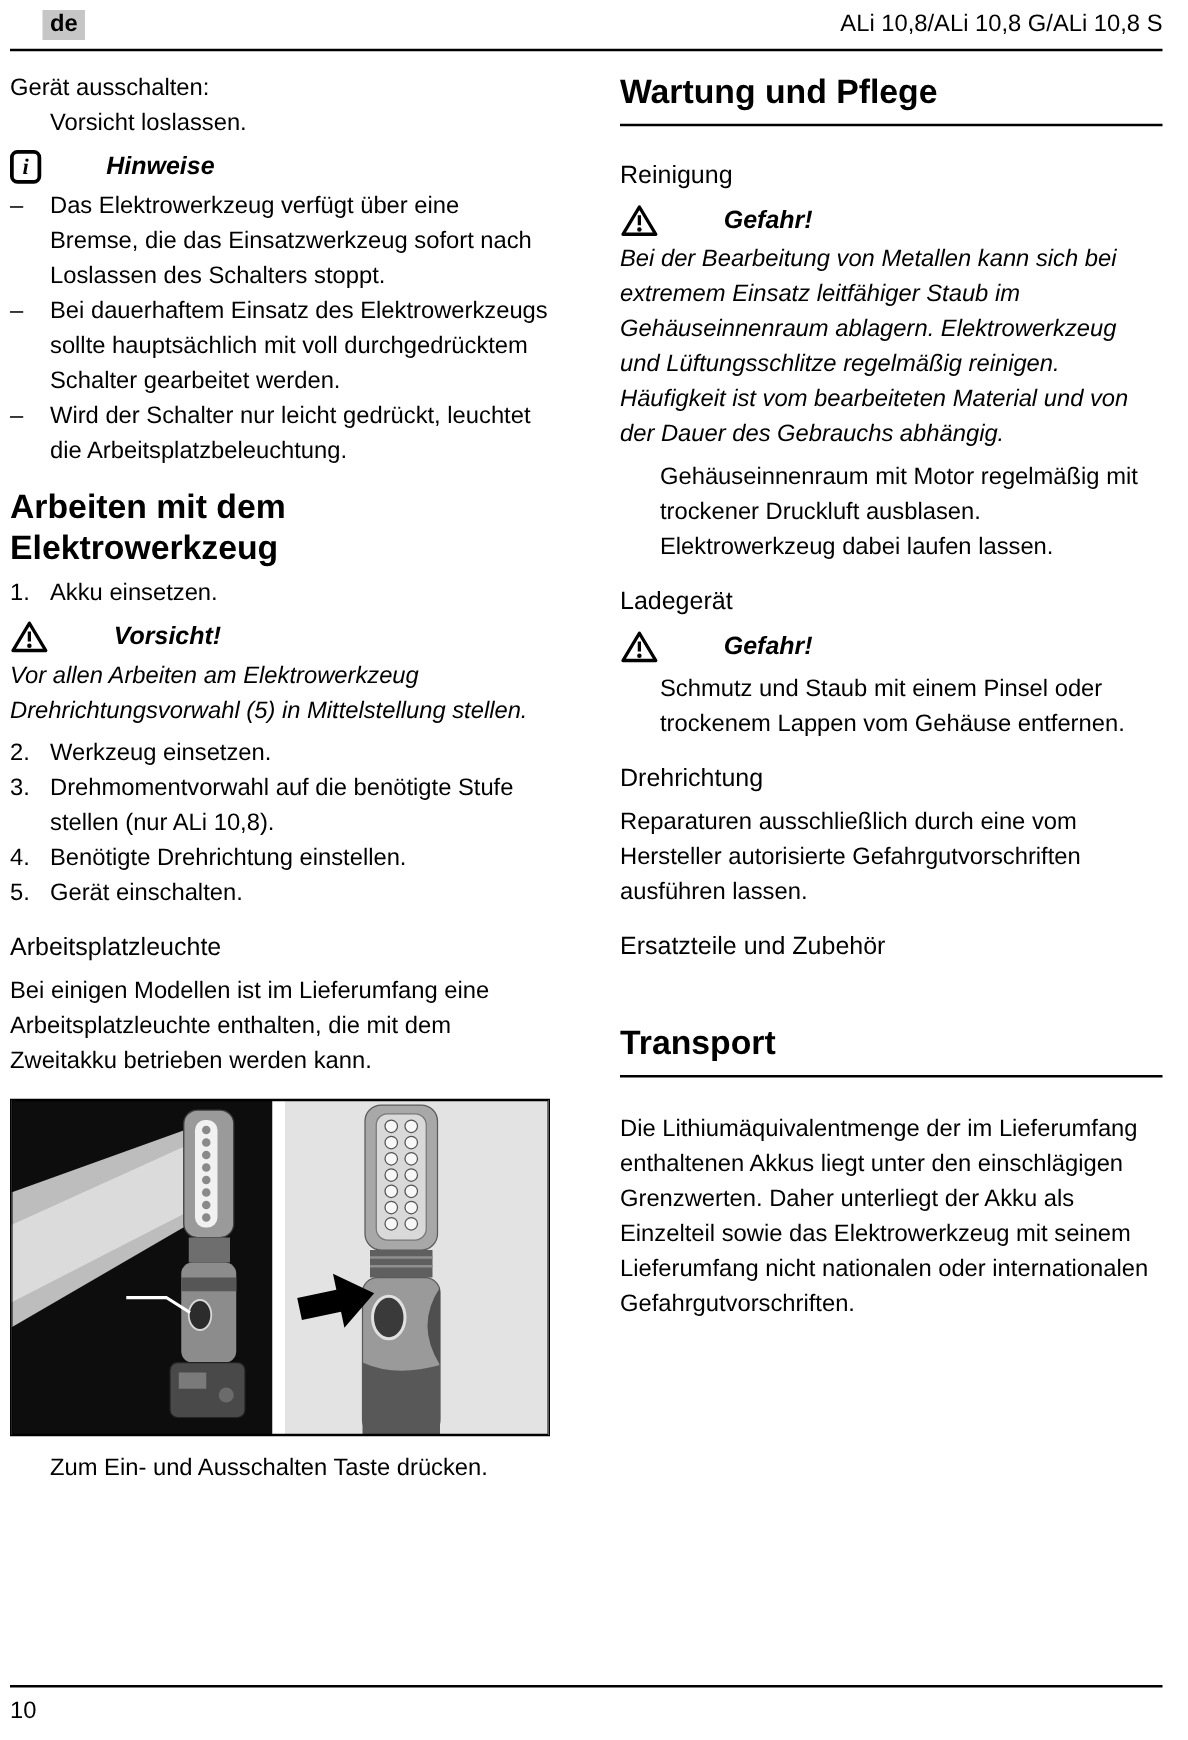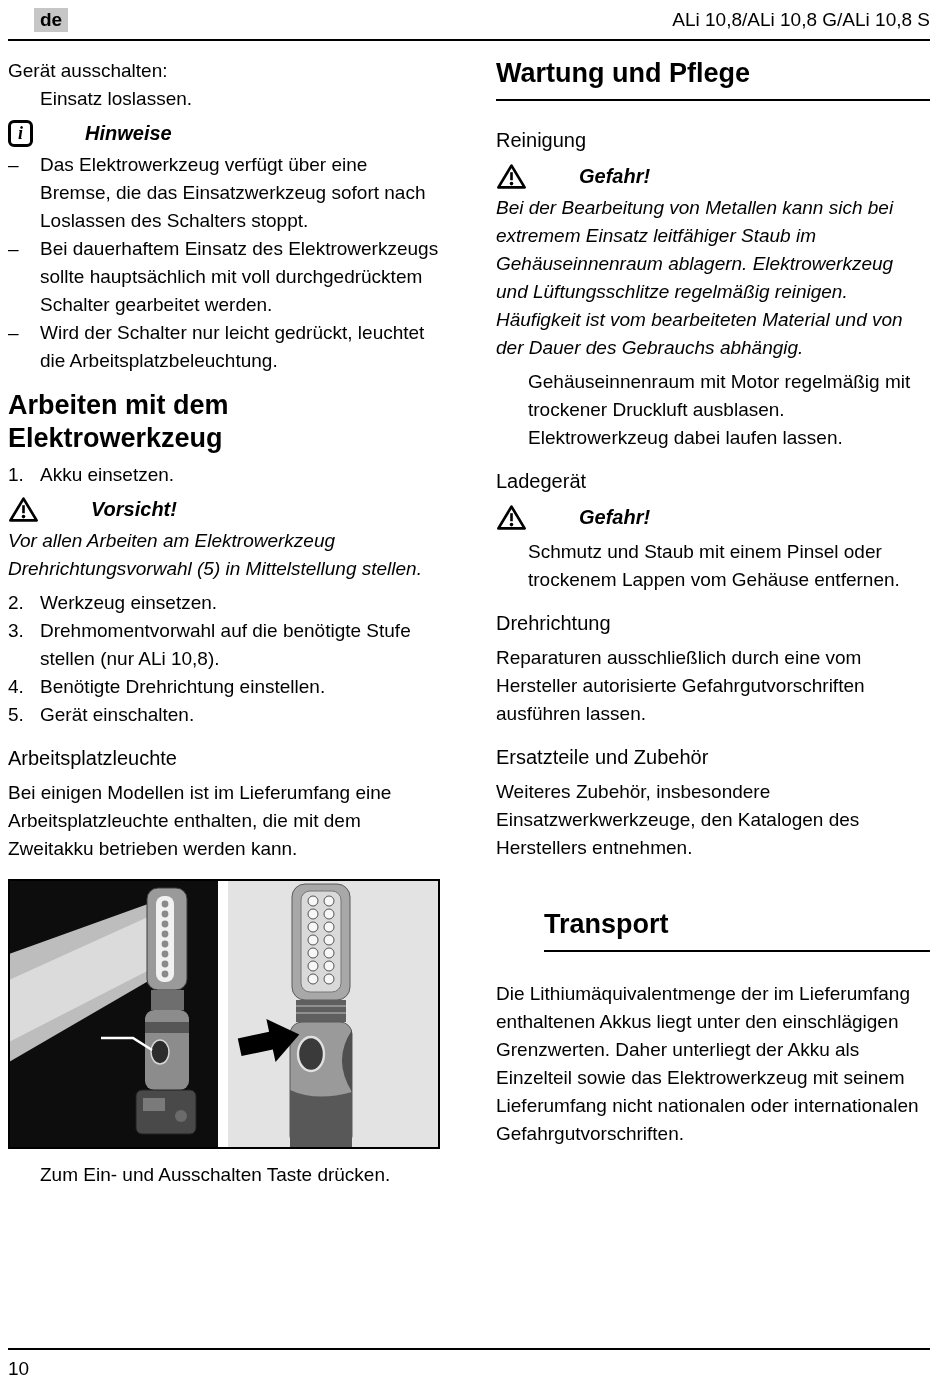--- a/index.html
+++ b/index.html
@@ -25,21 +25,21 @@
   .columns { display:flex; margin-top:16px; flex:1 0 auto; align-items:flex-start; }
   .col-left { width:432px; flex:none; }
   .col-right { flex:1; margin-left:56px; }
   p, .body { font-size:19px; line-height:28px; }
   .h-big { font-size:27px; line-height:33px; font-weight:bold; }
   .h-mid { font-size:20px; line-height:30px; font-weight:normal; }
   .ruled { border-bottom:2px solid #000; padding-bottom:9px; }
   .mt-sm { margin-top:6px; }
   .mt-md { margin-top:14px; }
   .mt-lg { margin-top:24px; }
-  .mt-xl { margin-top:46px;margin-left:48px; }
+  .mt-xl { margin-top:46px; }
   .mb-sm { margin-bottom:6px; }
   
   .marker-row { display:flex; align-items:flex-start; }
   .marker { width:32px; flex:none; font-size:19px; line-height:28px; }
   .sq { width:11px; height:11px; background:#000; margin-top:8px; }
   .marker-row > p { flex:1; }
   
   .icon-row { display:flex; align-items:center; margin:5px 0 3px; min-height:30px; }
   .info-icon {
     width:25px; height:27px; border:3px solid #000; border-radius:6px;
@@ -70,21 +70,21 @@
   <hr class="header-rule">
 
   <div class="columns">
 
     <div class="col-left">
 
       <p>Gerät ausschalten:</p>
 
       <div class="marker-row">
         <span class="marker"><span class="sq"></span></span>
-        <p>Einsatz loslassen.</p>
+        <p>Vorsicht loslassen.</p>
       </div>
 
       <div class="icon-row">
         <span class="info-icon">
             <span>i</span>
           </span>
         <span class="icon-label">Hinweise</span>
       </div>
 
       <div class="marker-row">
@@ -255,21 +255,20 @@
 
       <div class="marker-row mt-sm">
         <span class="marker"><span class="sq"></span></span>
         <p>Schmutz und Staub mit einem Pinsel oder trockenem Lappen vom Gehäuse entfernen.</p>
       </div>
 
       <div class="h-mid mt-md mb-sm">Drehrichtung</div>
       <p>Reparaturen ausschließlich durch eine vom Hersteller autorisierte Gefahrgutvorschriften ausführen lassen.</p>
 
       <div class="h-mid mt-md mb-sm">Ersatzteile und Zubehör</div>
-      <p>Weiteres Zubehör, insbesondere Einsatzwerkwerkzeuge, den Katalogen des Herstellers entnehmen.</p>
 
       <div class="h-big ruled mt-xl">Transport</div>
       <p style="margin-top:28px;">Die Lithiumäquivalentmenge der im Lieferumfang enthaltenen Akkus liegt unter den einschlägigen Grenzwerten. Daher unterliegt der Akku als Einzelteil sowie das Elektrowerkzeug mit seinem Lieferumfang nicht nationalen oder internationalen Gefahrgutvorschriften.</p>
 
     </div>
   </div>
 
   <div class="footer">
     <hr class="footer-rule">
     <div class="page-number">10</div>

